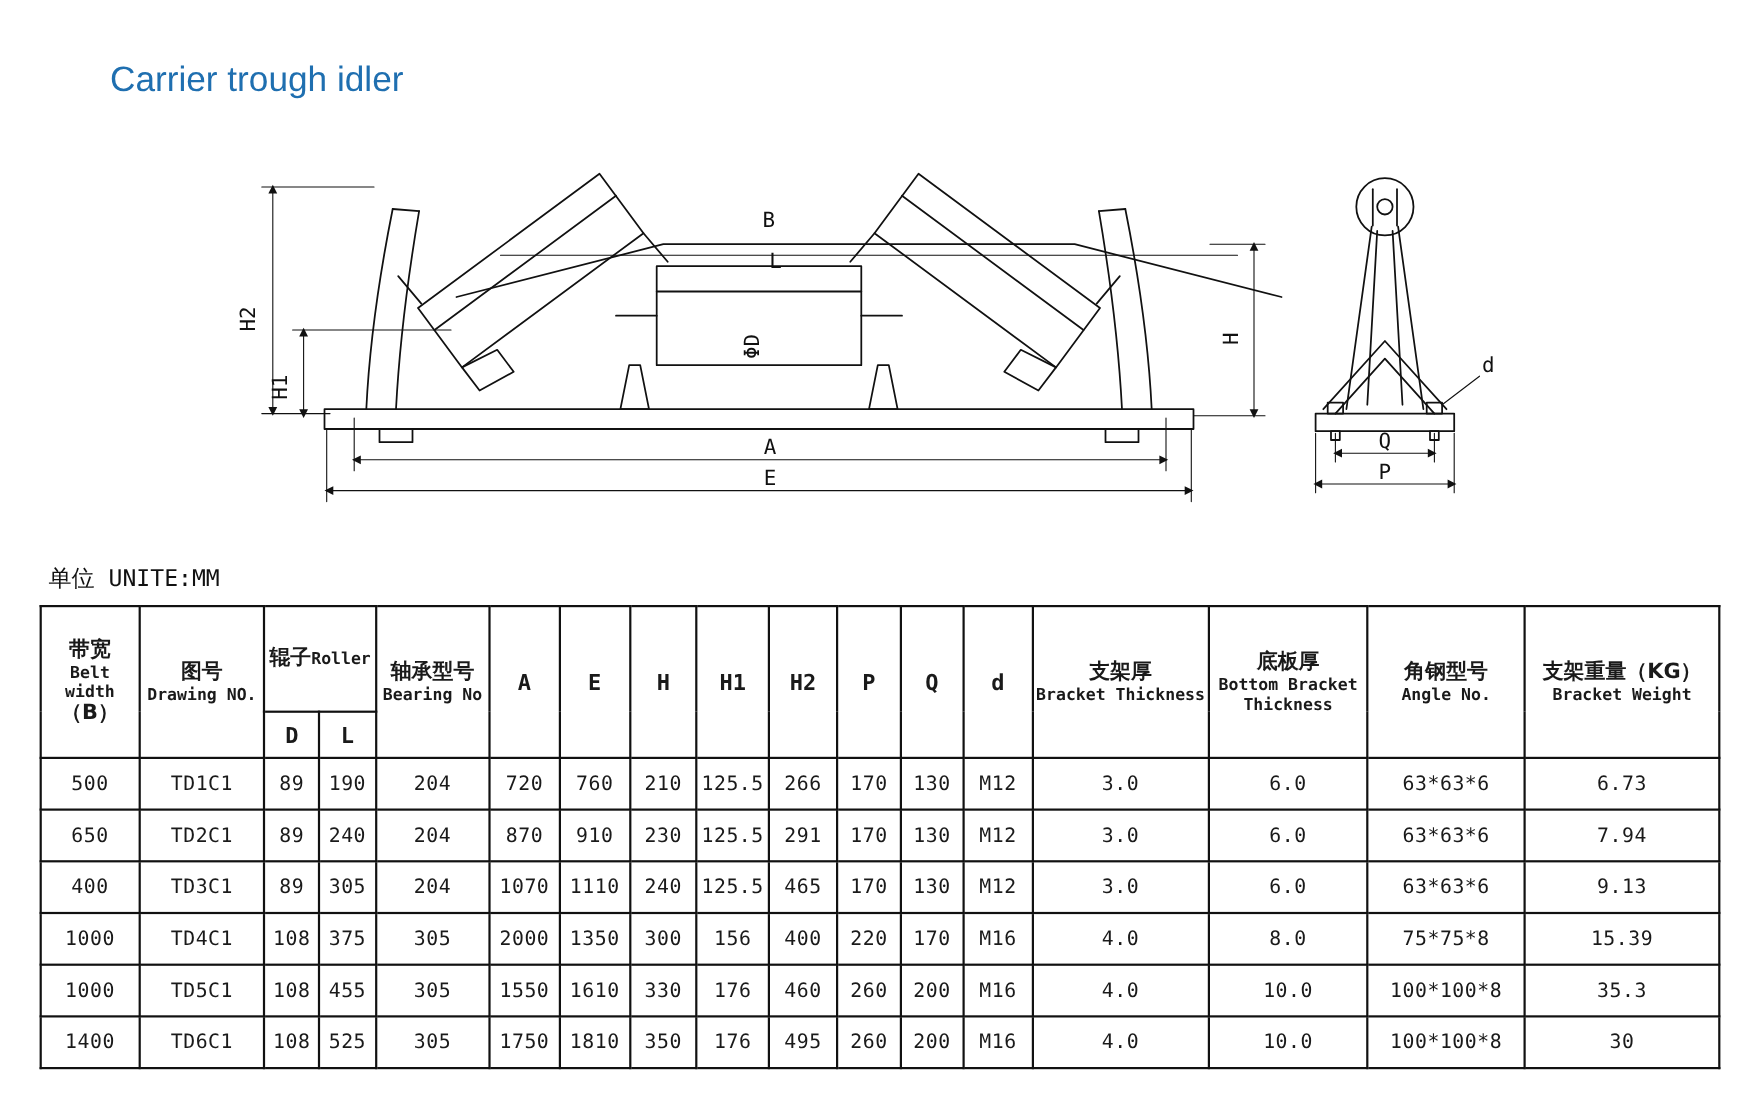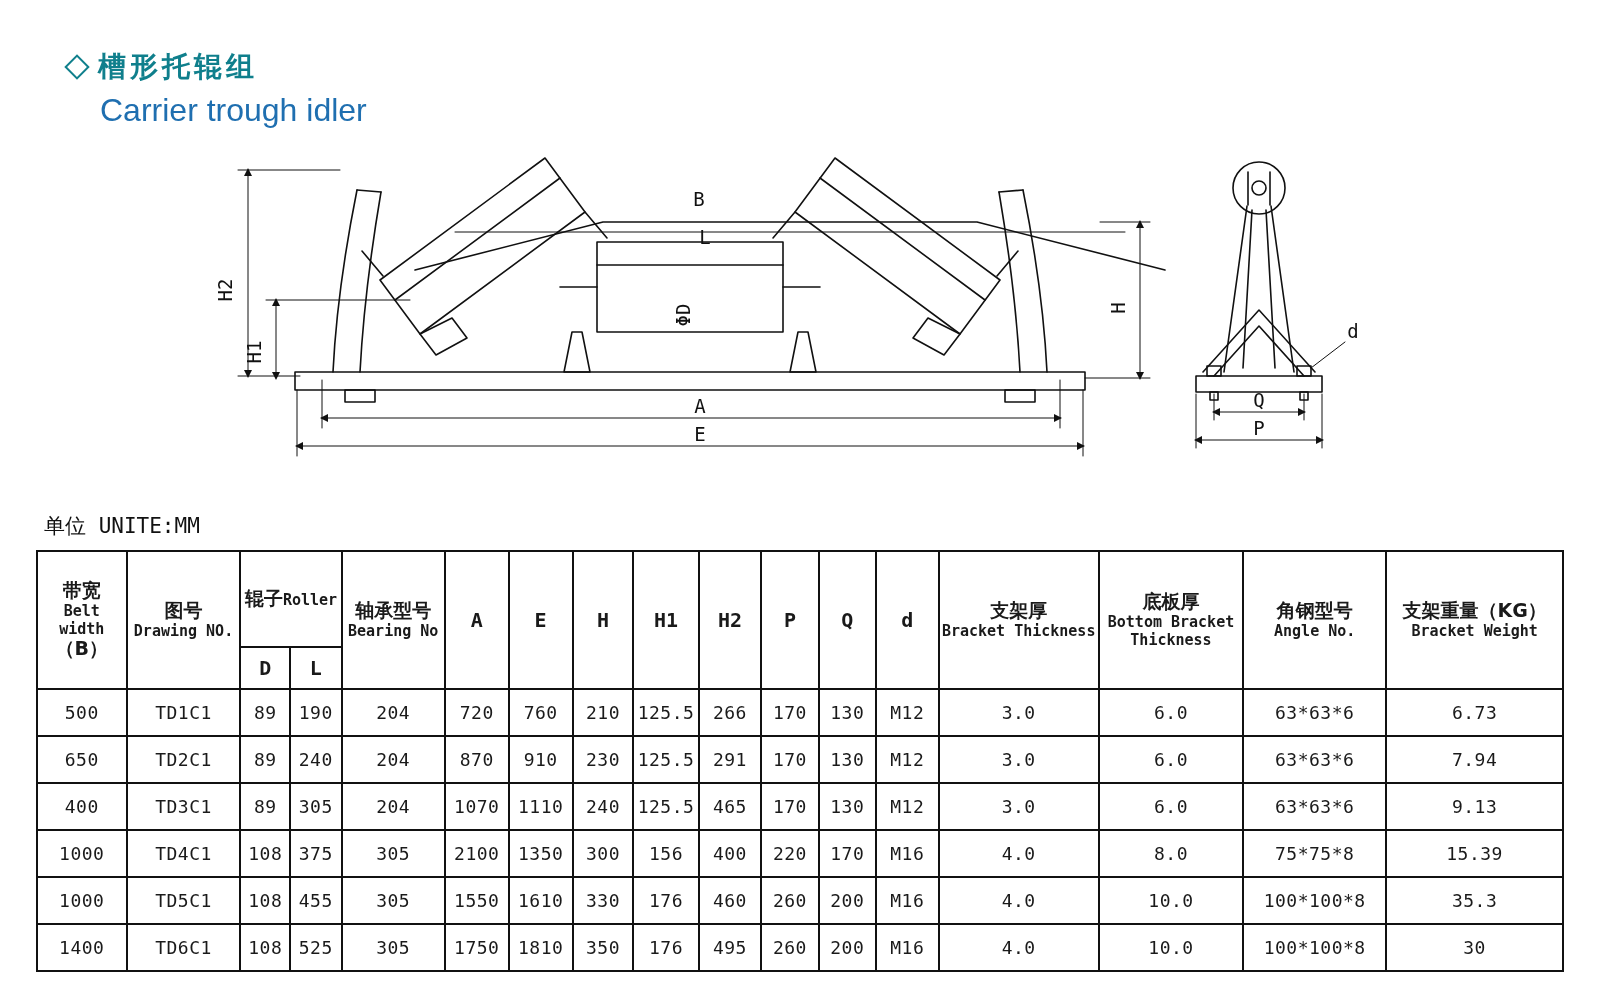--- a/index.html
+++ b/index.html
@@ -43,24 +43,20 @@
   .hcn{font-family:"DejaVu Sans", sans-serif;font-size:19px;display:block;line-height:1.15;}
   .hen{font-family:"DejaVu Sans Mono", monospace;font-size:15px;display:block;line-height:1.2;}
   .hsym{font-family:"DejaVu Sans Mono", monospace;font-size:20px;}
   .sub-th{height:40px;}
   .nowrap{white-space:nowrap;}
 </style>
 </head>
 <body>
 
 <div class="title-block">
-  <div class="title-cn">
-    <span class="diamond"></span>
-    <span>槽形托辊组</span>
-  </div>
   <div class="title-en">Carrier trough idler</div>
 </div>
 
 <div class="drawing">
 <svg width="1600" height="380" viewBox="0 0 1600 380" xmlns="http://www.w3.org/2000/svg">
   <g fill="none" stroke="#111" stroke-width="1.6" stroke-linejoin="round" stroke-linecap="round">
 
     <rect x="295" y="262" width="790" height="18"></rect>
 
     <path d="M345 280 h30 v12 h-30 z"></path>
@@ -288,21 +284,21 @@
       <td>6.0</td>
       <td>63*63*6</td>
       <td>9.13</td>
     </tr>
     <tr>
       <td>1000</td>
       <td>TD4C1</td>
       <td>108</td>
       <td>375</td>
       <td>305</td>
-      <td>2100</td>
+      <td>2000</td>
       <td>1350</td>
       <td>300</td>
       <td>156</td>
       <td>400</td>
       <td>220</td>
       <td>170</td>
       <td>M16</td>
       <td>4.0</td>
       <td>8.0</td>
       <td>75*75*8</td>

